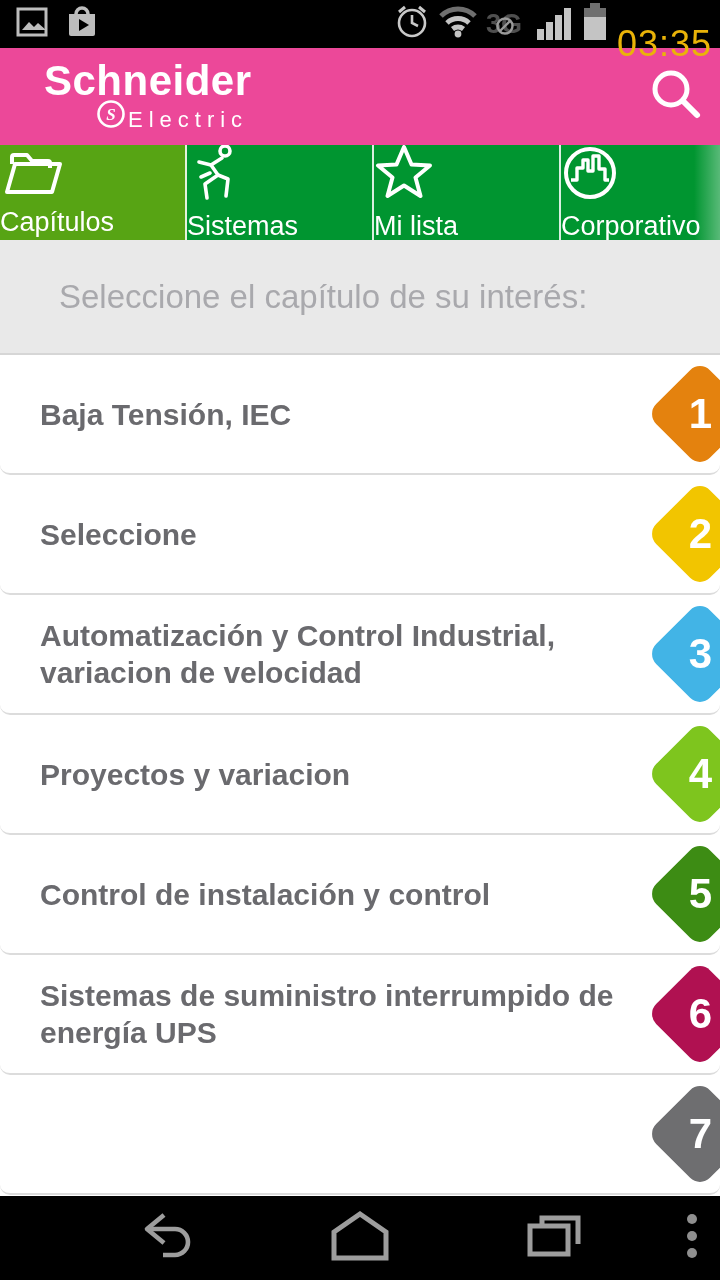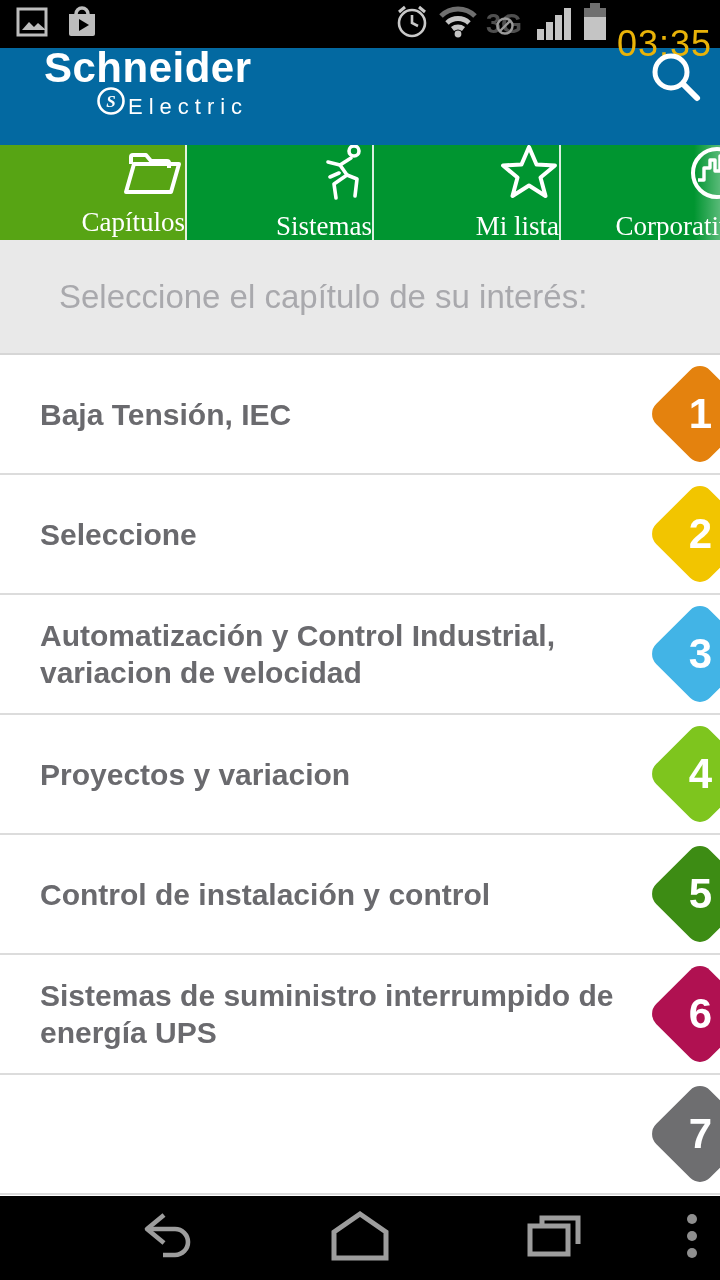--- a/index.html
+++ b/index.html
@@ -15,53 +15,53 @@
     padding:0 8px 0 14px; gap:14px;
   }
   .status-bar .spacer { flex:1; }
   .sb-right { display:flex; align-items:center; gap:9px; }
   .sb-time { color:#eab308; font-size:36px; letter-spacing:1px;margin-top:40px; }
   .net3g { position:relative; width:40px; height:36px; }
   .net3g span { color:#4f4f4f; font-weight:bold; font-size:27px; line-height:36px; }
   .net3g svg { position:absolute; left:9px; top:10px; }
   
   .app-header {
-    height:97px; background:#0369a1; display:flex; 
+    height:97px; background:#ec4899; display:flex; align-items:center;
     padding:0 12px 0 44px;
   }
   .logo { display:flex; flex-direction:column; color:#fff; }
   .logo-line1 { font-size:42px; font-weight:bold; line-height:40px; letter-spacing:0.5px; }
   .logo-line2 { display:flex; align-items:center; margin-left:52px; margin-top:-2px; gap:2px; }
   .logo-electric { font-size:22px; letter-spacing:6px; font-weight:400;margin-top:8px; }
   .search-btn { margin-left:auto; width:64px; height:64px; display:flex; align-items:center; justify-content:center; }
   
   .tab-bar { height:95px; background:#009530; display:flex; position:relative; overflow:hidden; }
   .tab {
     width:187px; flex:0 0 auto; display:flex; flex-direction:column;
-    align-items:flex-end; justify-content:center; gap:5px;
-    border-right:2px solid rgba(255,255,255,0.85); color:#fff;font-family:Liberation Serif, serif;
+    align-items:flex-start; justify-content:center; gap:5px;
+    border-right:2px solid rgba(255,255,255,0.85); color:#fff;
   }
   .tab.selected { background:#57a414; }
   .tab-label { font-size:27px; }
   .tab-scroll-hint {
     position:absolute; right:0; top:0; width:26px; height:100%;
     background:linear-gradient(to right, rgba(255,255,255,0), rgba(255,255,255,0.35));
     pointer-events:none;
   }
   
   .section-header {
     height:115px; background:#e9e9e9; display:flex; align-items:center;
     padding:0 59px; color:#a9a9ad; font-size:33px;
     border-bottom:2px solid #d6d6d6;
   }
   
   .chapter-row {
     height:120px; position:relative; background:#fff;
     border-bottom:2px solid #dcdcdc; overflow:hidden;
-    display:flex; align-items:center; padding:0 100px 0 40px;
+    display:flex; align-items:center; padding:0 100px 0 40px;border-radius:10px;
   }
   .chapter-title { font-size:30px; font-weight:bold; color:#6a6a6e; line-height:37px; }
   .chapter-arrow {
     position:absolute; width:76px; height:76px; right:-18px; top:50%;
     transform:translateY(-50%) rotate(45deg); border-radius:14px;
   }
   .chapter-num {
     position:absolute; right:8px; top:50%; transform:translateY(-50%);
     color:#fff; font-size:42px; font-weight:bold; z-index:2;
   }

